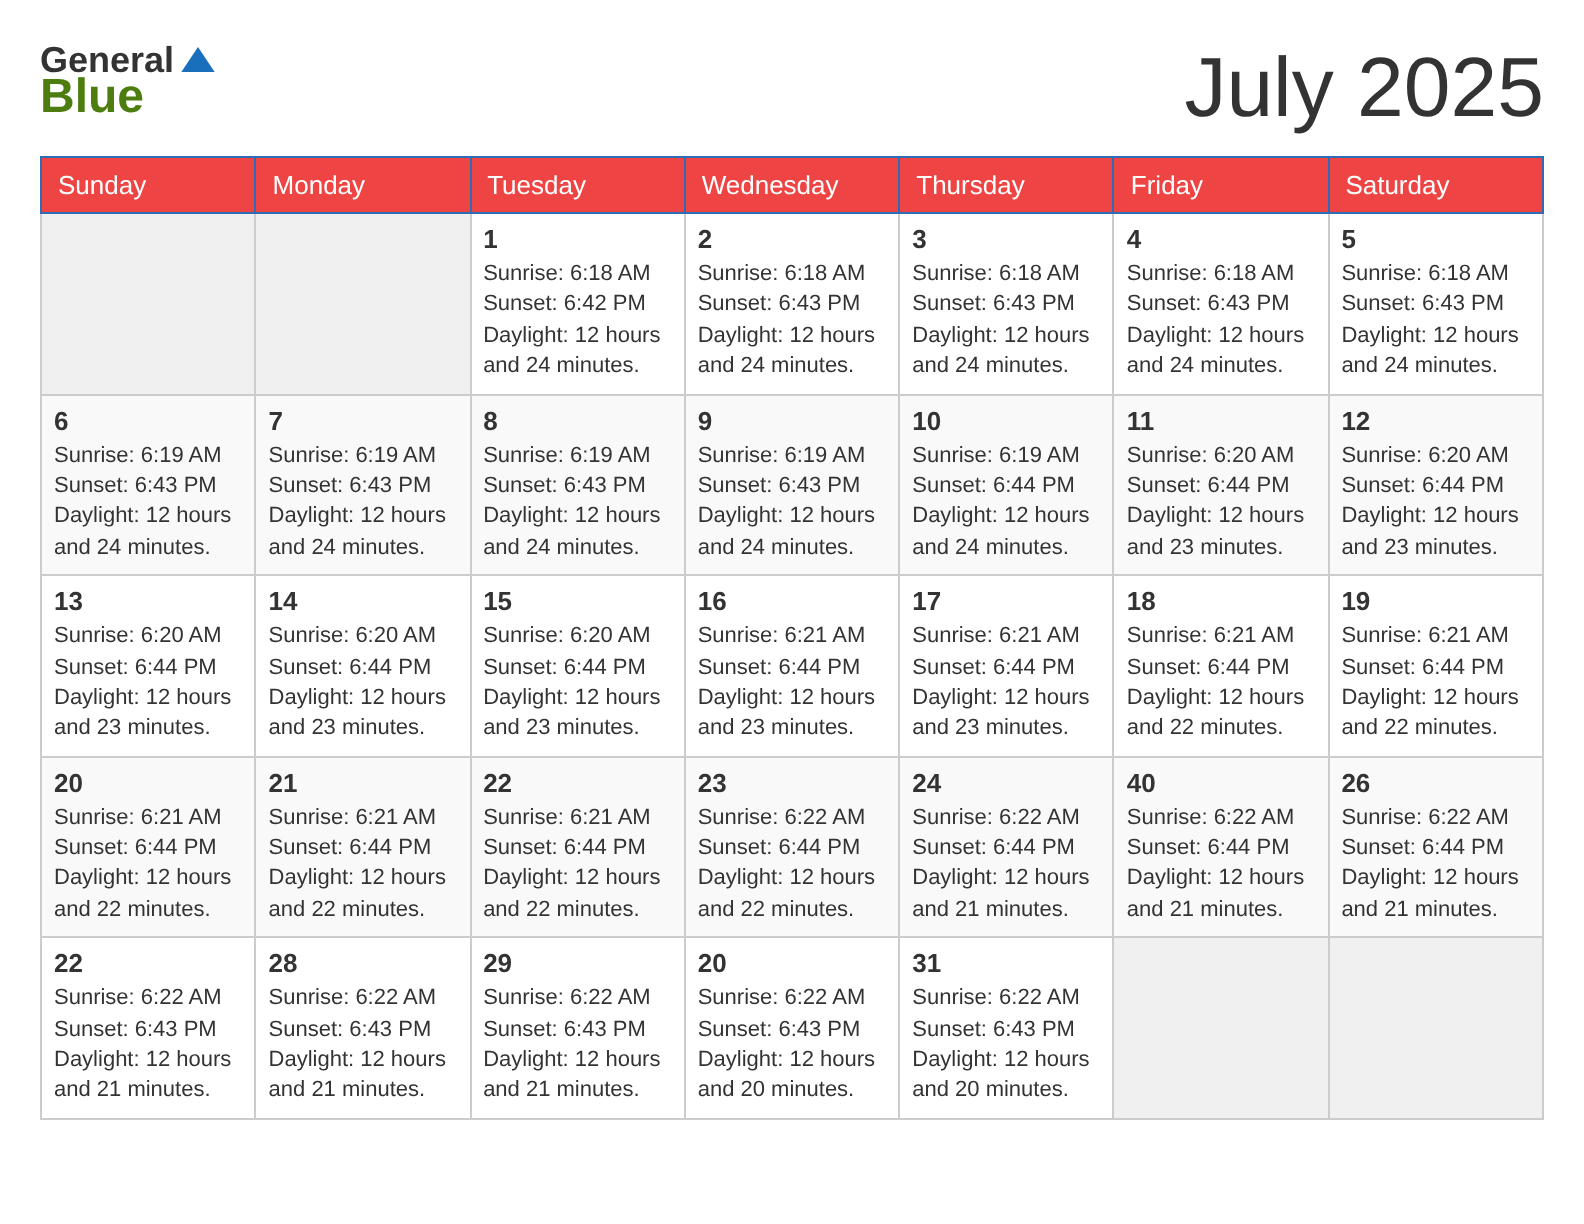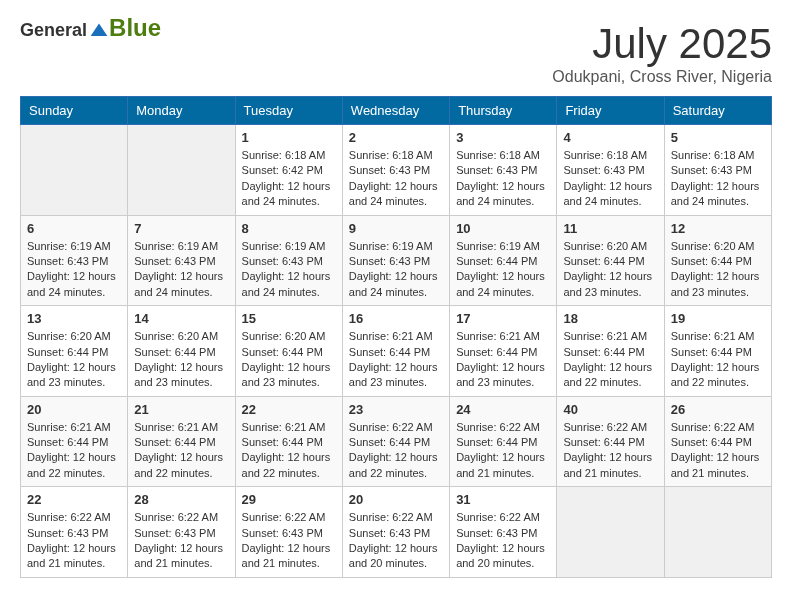--- a/index.html
+++ b/index.html
@@ -30,38 +30,37 @@
       font-size: 24px;
       font-weight: bold;
       color: #4d7c0f;
     }
     .logo-icon {
       width: 20px;
       height: 20px;
       margin-left: 2px;
     }
     .title-area {
-      text-align: right;
     }
     .calendar-title {
       font-size: 42px;
       color: #333;
       font-weight: normal;
     }
     .calendar-subtitle {
       font-size: 16px;
       color: #555;
     }
     table {
       width: 100%;
       border-collapse: collapse;
       border: 1px solid #ccc;
     }
     th {
-      background-color: #0369a1;
+      background-color: #ef4444;
       color: #fff;
       text-align: left;
       padding: 6px 8px;
       font-size: 13px;
       font-weight: normal;
       border: 1px solid #2e6db4;
     }
     td {
       vertical-align: top;
       border: 1px solid #ccc;
@@ -93,33 +92,32 @@
     }
     td.empty {
       background: #f0f0f0 !important;
     }
   </style>
 </head>
 <body>
 
 <div class="header-area">
   <div class="logo">
-    <div style="display:flex;flex-direction:row;align-items:flex-start;text-align:center;">
+    <div style="display:flex;flex-direction:column;align-items:flex-start;text-align:center;">
       <div style="display:flex;align-items:center;">
         <span class="logo-text-general">General</span>
         <svg class="logo-icon" viewBox="0 0 24 24" width="22" height="22">
           <polygon points="12,3 22,18 2,18" fill="#1a6fbd"></polygon>
         </svg>
       </div>
       <span class="logo-text-blue" style="margin-top:-6px;">Blue</span>
     </div>
   </div>
   <div class="title-area">
     <div class="calendar-title">July 2025</div>
-    <div class="calendar-subtitle">Odukpani, Cross River, Nigeria</div>
   </div>
 </div>
 
 <table>
   <thead>
     <tr>
     <th>Sunday</th>
         <th>Monday</th>
         <th>Tuesday</th>
         <th>Wednesday</th>

